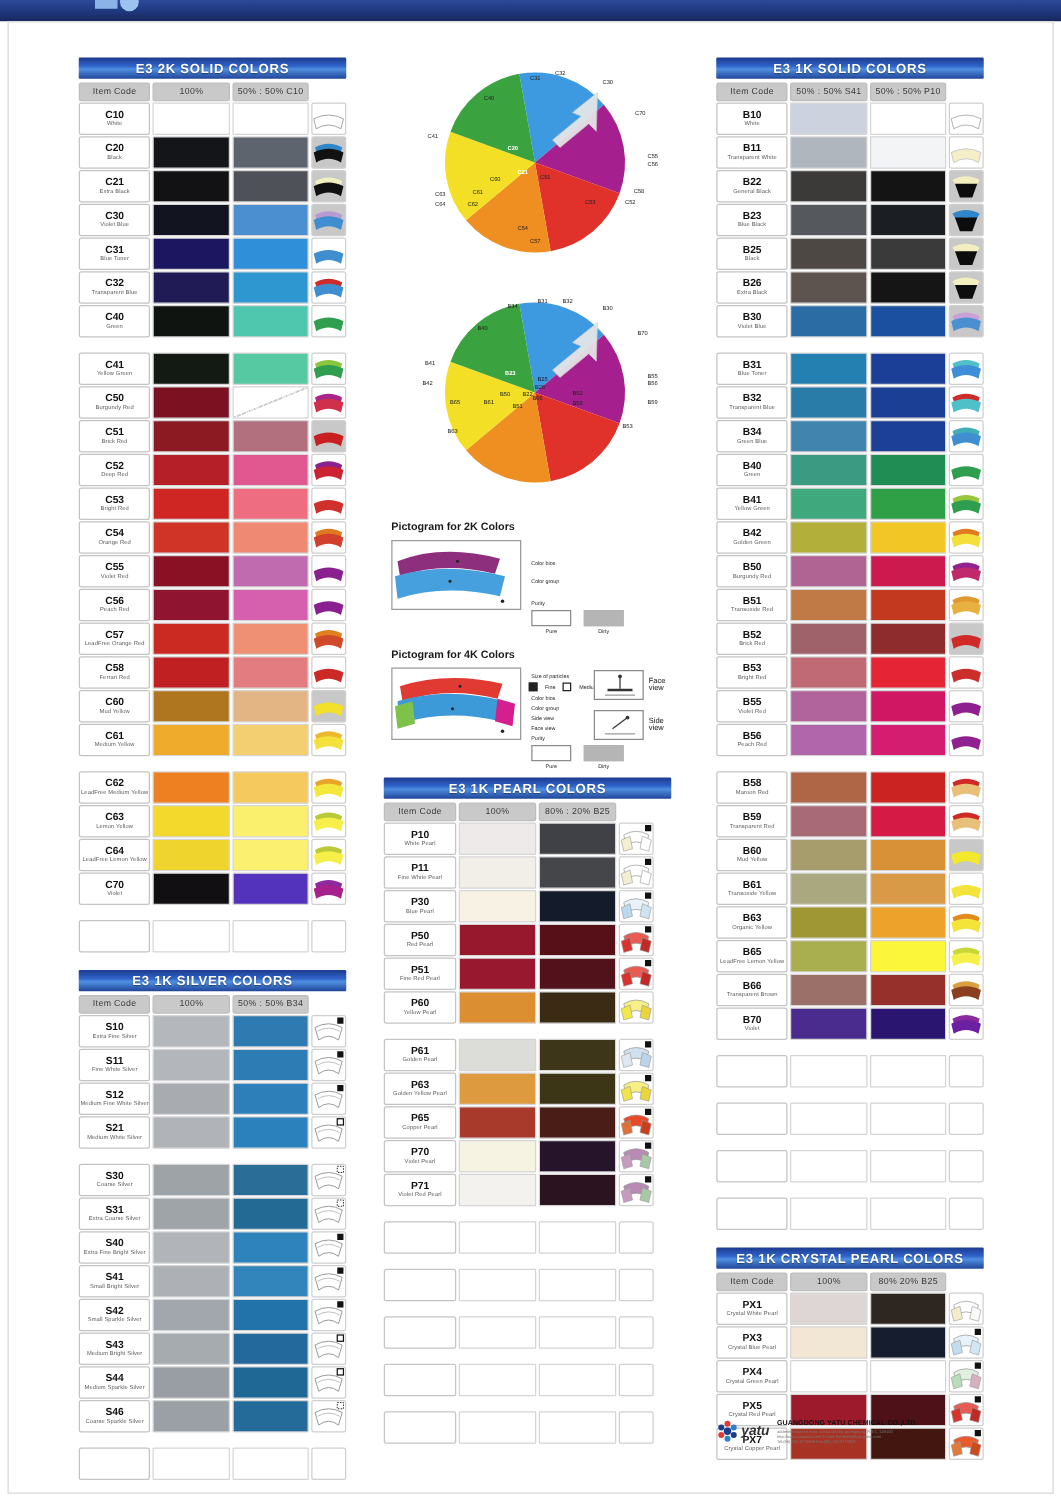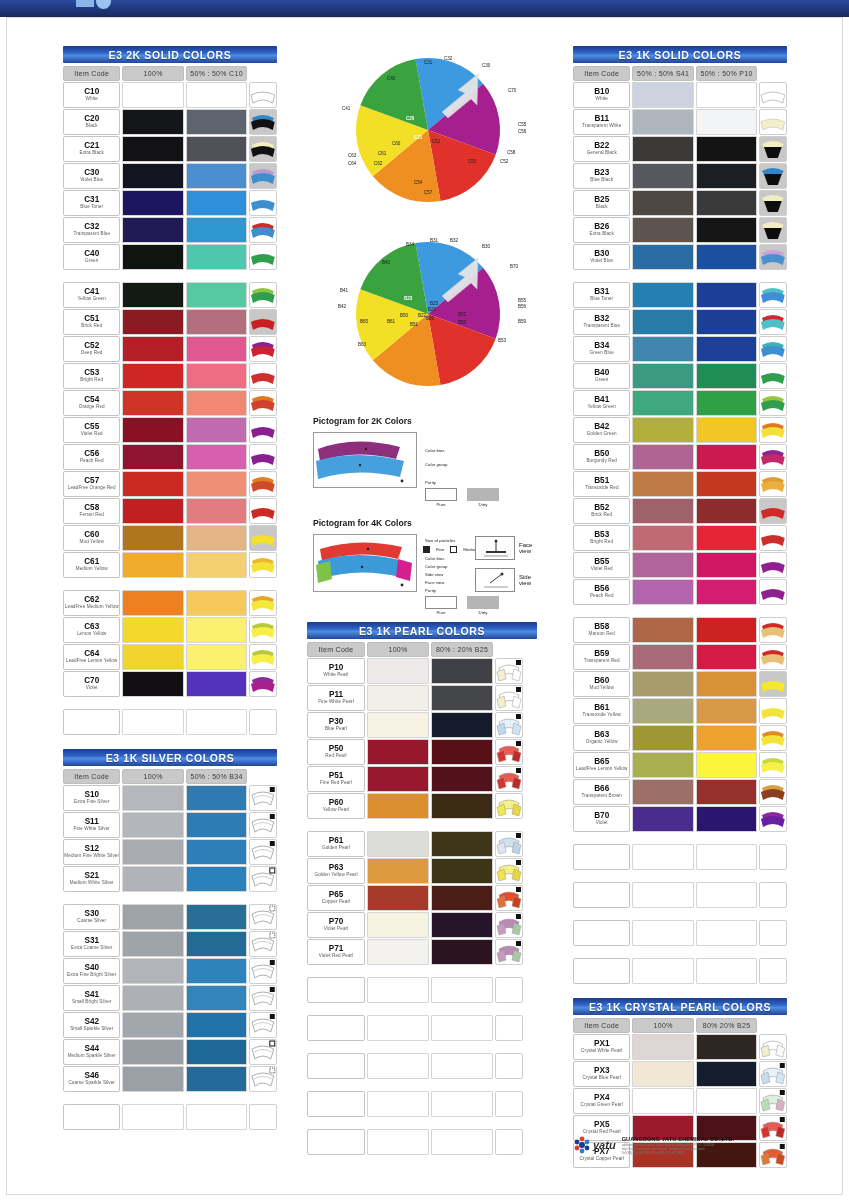--- a/index.html
+++ b/index.html
@@ -211,20 +211,34 @@
           <div class="cell-sw" style="background: rgb(86, 201, 162);"></div>
           <div class="cell-ico">
             <svg viewBox="0 0 26 24" preserveAspectRatio="none">
               <path d="M2 8 Q13 2 24 8 L22 14 Q13 9 4 14 Z" fill="#8cc63f"></path>
               <path d="M1 12 Q13 6 25 12 L23 20 Q13 14 3 20 Z" fill="#2f9e4f"></path>
             </svg>
           </div>
         </div>
         <div class="row">
           <div class="cell-code">
+            <div class="code">C50</div>
+            <div class="name">Burgundy Red</div>
+          </div>
+          <div class="cell-sw" style="background: rgb(124, 17, 34);"></div>
+          <div class="cell-sw" style="background: linear-gradient(to right bottom, rgb(255, 255, 255) 49.4%, rgb(153, 153, 153) 49.4%, rgb(153, 153, 153) 50.6%, rgb(255, 255, 255) 50.6%);"></div>
+          <div class="cell-ico">
+            <svg viewBox="0 0 26 24" preserveAspectRatio="none">
+              <path d="M2 8 Q13 2 24 8 L22 14 Q13 9 4 14 Z" fill="#a8268c"></path>
+              <path d="M1 12 Q13 6 25 12 L23 20 Q13 14 3 20 Z" fill="#d0304a"></path>
+            </svg>
+          </div>
+        </div>
+        <div class="row">
+          <div class="cell-code">
             <div class="code">C51</div>
             <div class="name">Brick Red</div>
           </div>
           <div class="cell-sw" style="background: rgb(140, 26, 35);"></div>
           <div class="cell-sw" style="background: rgb(178, 112, 126);"></div>
           <div class="cell-ico shade">
             <svg viewBox="0 0 26 24" preserveAspectRatio="none">
               <path d="M1 12 Q13 6 25 12 L23 20 Q13 14 3 20 Z" fill="#c82020"></path>
             </svg>
           </div>
@@ -550,20 +564,35 @@
             <div class="code">S42</div>
             <div class="name">Small Sparkle Silver</div>
           </div>
           <div class="cell-sw" style="background: rgb(162, 167, 173);"></div>
           <div class="cell-sw" style="background: rgb(34, 115, 170);"></div>
           <div class="cell-ico">
             <svg viewBox="0 0 26 24" preserveAspectRatio="none">
               <path d="M2 9 Q13 3 24 9 L21 19 Q13 13 5 19 Z" fill="#fff" stroke="#8a8a8a" stroke-width="0.7"></path>
               <path d="M4 12 Q13 7 22 12" fill="none" stroke="#aaa" stroke-width="0.6"></path>
               <rect x="20" y="1" width="5" height="5" fill="#111"></rect>
+            </svg>
+          </div>
+        </div>
+        <div class="row">
+          <div class="cell-code">
+            <div class="code">S43</div>
+            <div class="name">Medium Bright Silver</div>
+          </div>
+          <div class="cell-sw" style="background: rgb(166, 171, 176);"></div>
+          <div class="cell-sw" style="background: rgb(35, 105, 156);"></div>
+          <div class="cell-ico">
+            <svg viewBox="0 0 26 24" preserveAspectRatio="none">
+              <path d="M2 9 Q13 3 24 9 L21 19 Q13 13 5 19 Z" fill="#fff" stroke="#8a8a8a" stroke-width="0.7"></path>
+              <path d="M4 12 Q13 7 22 12" fill="none" stroke="#aaa" stroke-width="0.6"></path>
+              <rect x="20" y="1" width="5" height="5" fill="#fff" stroke="#111" stroke-width="1"></rect>
             </svg>
           </div>
         </div>
         <div class="row">
           <div class="cell-code">
             <div class="code">S44</div>
             <div class="name">Medium Sparkle Silver</div>
           </div>
           <div class="cell-sw" style="background: rgb(153, 158, 164);"></div>
           <div class="cell-sw" style="background: rgb(31, 104, 150);"></div>

